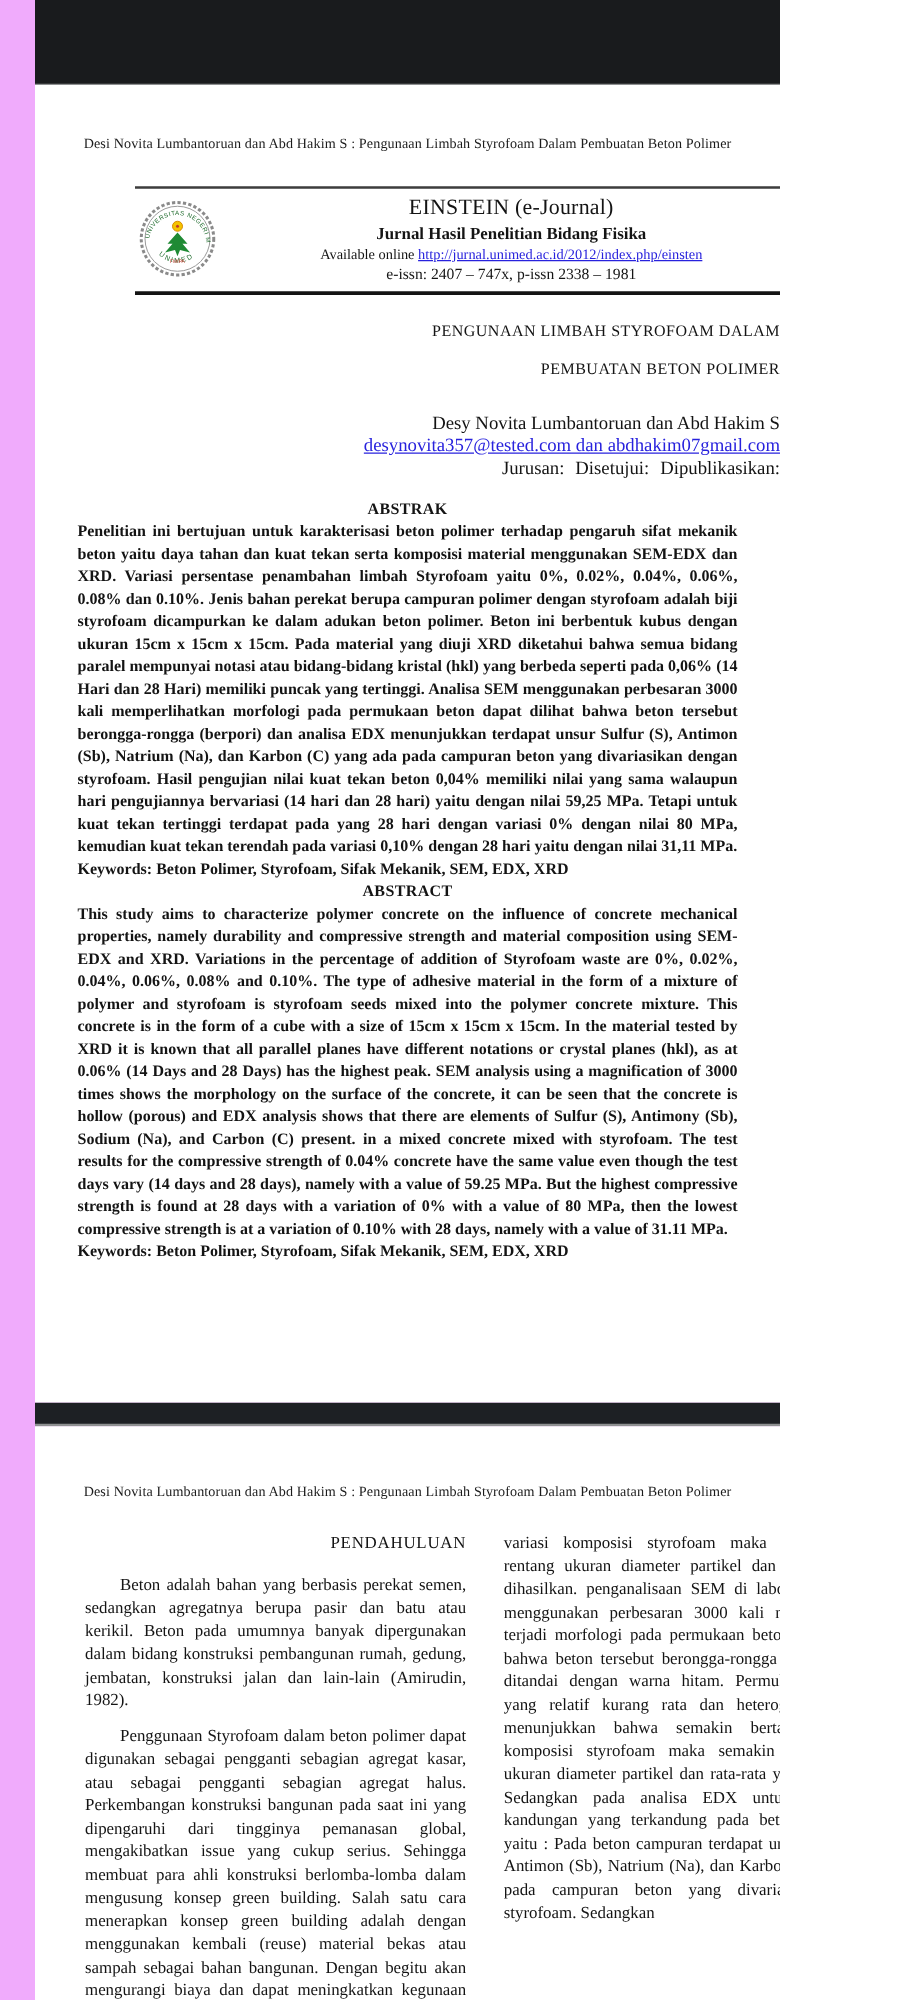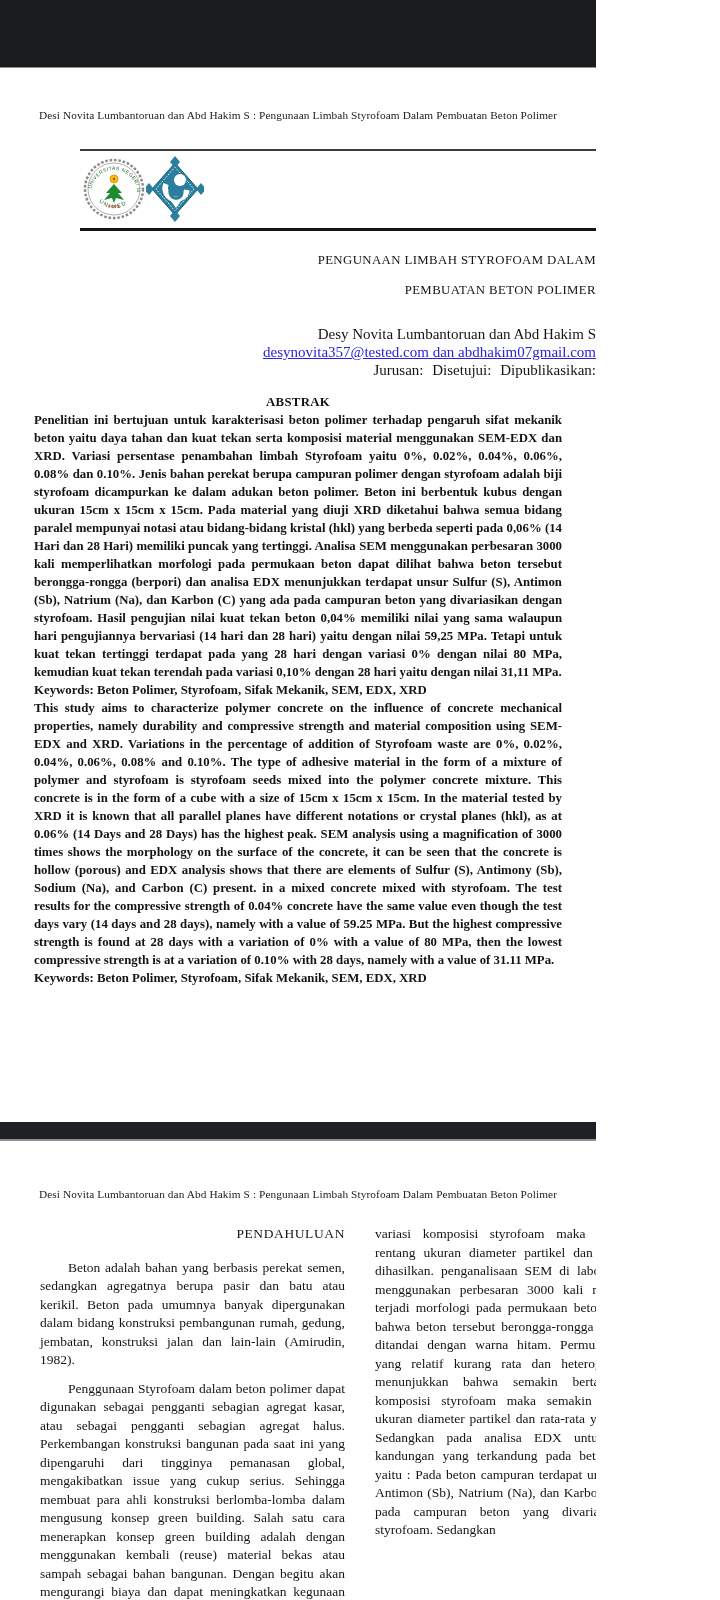--- a/index.html
+++ b/index.html
@@ -4,20 +4,21 @@
 <style>
   html,body{margin:0;padding:0;}
   body{background:#ffffff;}
   .screen{
     position:relative;
     width:596px;height:1600px;
     overflow:hidden;
     background:#f0abfc;
     font-family:"Liberation Serif", serif;
     color:#141414;
+    padding-left:28px;
   }
   .top-bar{
     height:67px;background:#191b1d;border-bottom:1px solid #8e9091;
   }
   .page{position:relative;background:#fff;}
   .page1{height:1054px;overflow:hidden;}
   .running-header{
     text-align:center;font-size:11.3px;color:#1b1b1b;
     padding-top:41px;letter-spacing:0.1px;
   }
@@ -86,20 +87,26 @@
           <text font-size="5.6" fill="#1f6b2d" font-family="Liberation Sans, sans-serif" letter-spacing="1.5">
             <textPath href="#arcBot" xlink:href="#arcBot" startOffset="7">UNIMED</textPath>
           </text>
           <circle cx="32" cy="24" r="4" fill="#f4c400" stroke="#d98b00" stroke-width="0.8"></circle>
           <circle cx="32" cy="24" r="1.2" fill="#c0392b"></circle>
           <path d="M32,29 L24,38 L28,38 L22,45 L30,43 L32,48 L34,43 L42,45 L36,38 L40,38 Z" fill="#1f8a34"></path>
           <text x="32" y="53" font-size="4" fill="#c0392b" text-anchor="middle" font-family="Liberation Sans, sans-serif">FMIPA</text>
         </svg>
       </span>
 
+      <div class="journal-center">
+        <div class="j-title">EINSTEIN (e-Journal)</div>
+        <div class="j-sub">Jurnal Hasil Penelitian Bidang Fisika</div>
+        <div class="j-online"><span>Available online </span><a class="doc-link">http://jurnal.unimed.ac.id/2012/index.php/einsten</a></div>
+        <div class="j-issn">e-issn: 2407 – 747x, p-issn 2338 – 1981</div>
+      </div>
 
       <span class="logo-wrap">
         <svg width="58" height="66" viewBox="0 0 58 66" aria-hidden="true">
           <polygon points="29,7 52,33 29,59 6,33" fill="#2b7e9d" stroke="#1a5d77" stroke-width="1"></polygon>
           <polygon points="29,11 48,33 29,55 10,33" fill="none" stroke="#ffffff" stroke-width="0.9" stroke-dasharray="1.6,1.6"></polygon>
           <polygon points="29,0 34,6 29,12 24,6" fill="#2b7e9d"></polygon>
           <polygon points="29,54 34,60 29,66 24,60" fill="#2b7e9d"></polygon>
           <polygon points="3,27 8,33 3,39 -2,33" fill="#2b7e9d"></polygon>
           <polygon points="55,27 60,33 55,39 50,33" fill="#2b7e9d"></polygon>
           <circle cx="34" cy="24" r="6" fill="#ffffff"></circle>
@@ -118,20 +125,21 @@
     <div class="byline">
       <div>Desy Novita Lumbantoruan dan Abd Hakim S</div>
       <div><a class="doc-link">desynovita357@tested.com dan abdhakim07gmail.com</a></div>
       <div class="dates">Jurusan:  Disetujui:  Dipublikasikan:</div>
     </div>
 
     <div class="abstract-wrap">
       <div class="abs-heading">ABSTRAK</div>
       <div class="abs-body">Penelitian ini bertujuan untuk karakterisasi beton polimer terhadap pengaruh sifat mekanik beton yaitu daya tahan dan kuat tekan serta komposisi material menggunakan SEM-EDX dan XRD. Variasi persentase penambahan limbah Styrofoam yaitu 0%, 0.02%, 0.04%, 0.06%, 0.08% dan 0.10%. Jenis bahan perekat berupa campuran polimer dengan styrofoam adalah biji styrofoam dicampurkan ke dalam adukan beton polimer. Beton ini berbentuk kubus dengan ukuran 15cm x 15cm x 15cm. Pada material yang diuji XRD diketahui bahwa semua bidang paralel mempunyai notasi atau bidang-bidang kristal (hkl) yang berbeda seperti pada 0,06% (14 Hari dan 28 Hari) memiliki puncak yang tertinggi. Analisa SEM menggunakan perbesaran 3000 kali memperlihatkan morfologi pada permukaan beton dapat dilihat bahwa beton tersebut berongga-rongga (berpori) dan analisa EDX menunjukkan terdapat unsur Sulfur (S), Antimon (Sb), Natrium (Na), dan Karbon (C)  yang ada pada campuran beton yang divariasikan dengan styrofoam. Hasil pengujian nilai kuat tekan beton 0,04% memiliki nilai yang sama walaupun hari pengujiannya bervariasi (14 hari dan 28 hari) yaitu dengan nilai 59,25 MPa. Tetapi untuk kuat tekan tertinggi terdapat pada yang 28 hari dengan variasi 0% dengan nilai 80 MPa, kemudian kuat tekan terendah pada variasi 0,10% dengan 28 hari yaitu dengan nilai 31,11 MPa.</div>
       <div class="abs-keywords">Keywords: Beton Polimer, Styrofoam, Sifak Mekanik, SEM, EDX, XRD</div>
+      <div class="abs-heading">ABSTRACT</div>
       <div class="abs-body">This study aims to characterize polymer concrete on the influence of concrete mechanical properties, namely durability and compressive strength and material composition using SEM-EDX and XRD. Variations in the percentage of addition of Styrofoam waste are 0%, 0.02%, 0.04%, 0.06%, 0.08% and 0.10%. The type of adhesive material in the form of a mixture of polymer and styrofoam is styrofoam seeds mixed into the polymer concrete mixture. This concrete is in the form of a cube with a size of 15cm x 15cm x 15cm. In the material tested by XRD it is known that all parallel planes have different notations or crystal planes (hkl), as at 0.06% (14 Days and 28 Days) has the highest peak. SEM analysis using a magnification of 3000 times shows the morphology on the surface of the concrete, it can be seen that the concrete is hollow (porous) and EDX analysis shows that there are elements of Sulfur (S), Antimony (Sb), Sodium (Na), and Carbon (C) present. in a mixed concrete mixed with styrofoam. The test results for the compressive strength of 0.04% concrete have the same value even though the test days vary (14 days and 28 days), namely with a value of 59.25 MPa. But the highest compressive strength is found at 28 days with a variation of 0% with a value of 80 MPa, then the lowest compressive strength is at a variation of 0.10% with 28 days, namely with a value of 31.11 MPa.</div>
       <div class="abs-keywords">Keywords: Beton Polimer, Styrofoam, Sifak Mekanik, SEM, EDX, XRD</div>
     </div>
 
   </div>
 
   <div class="page-separator"></div>
 
   <div class="page page2">
 

